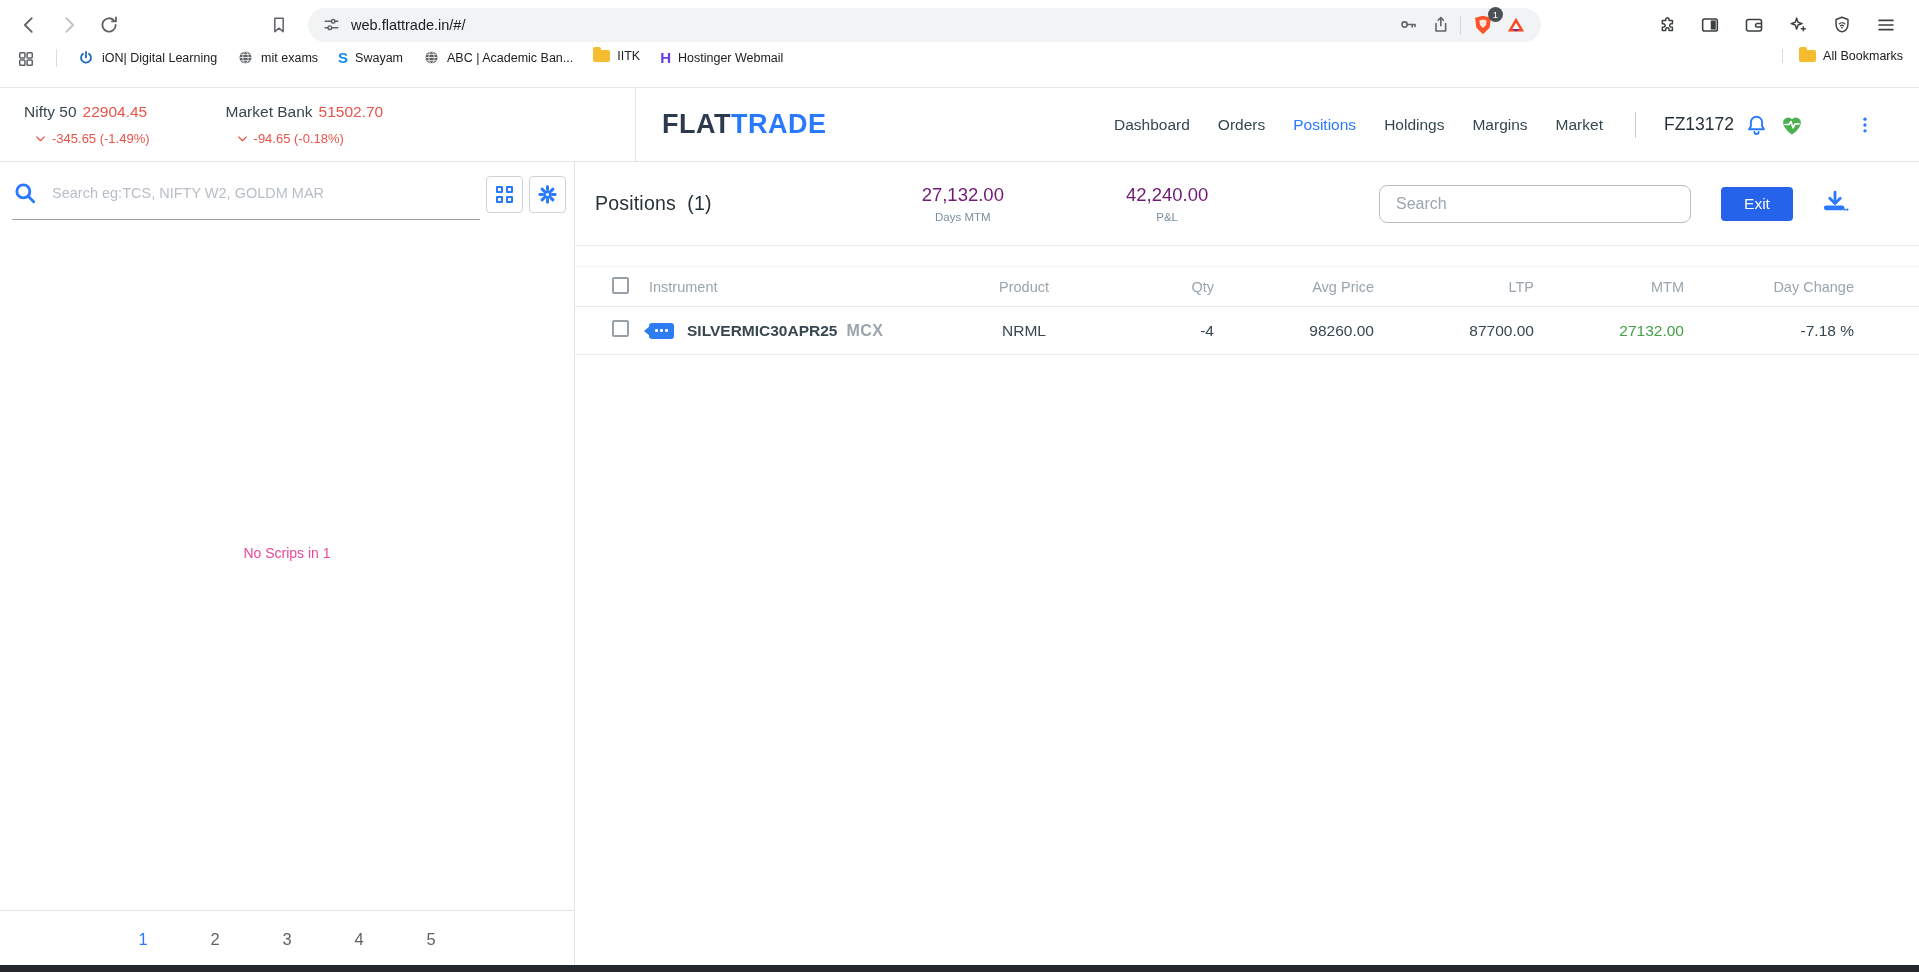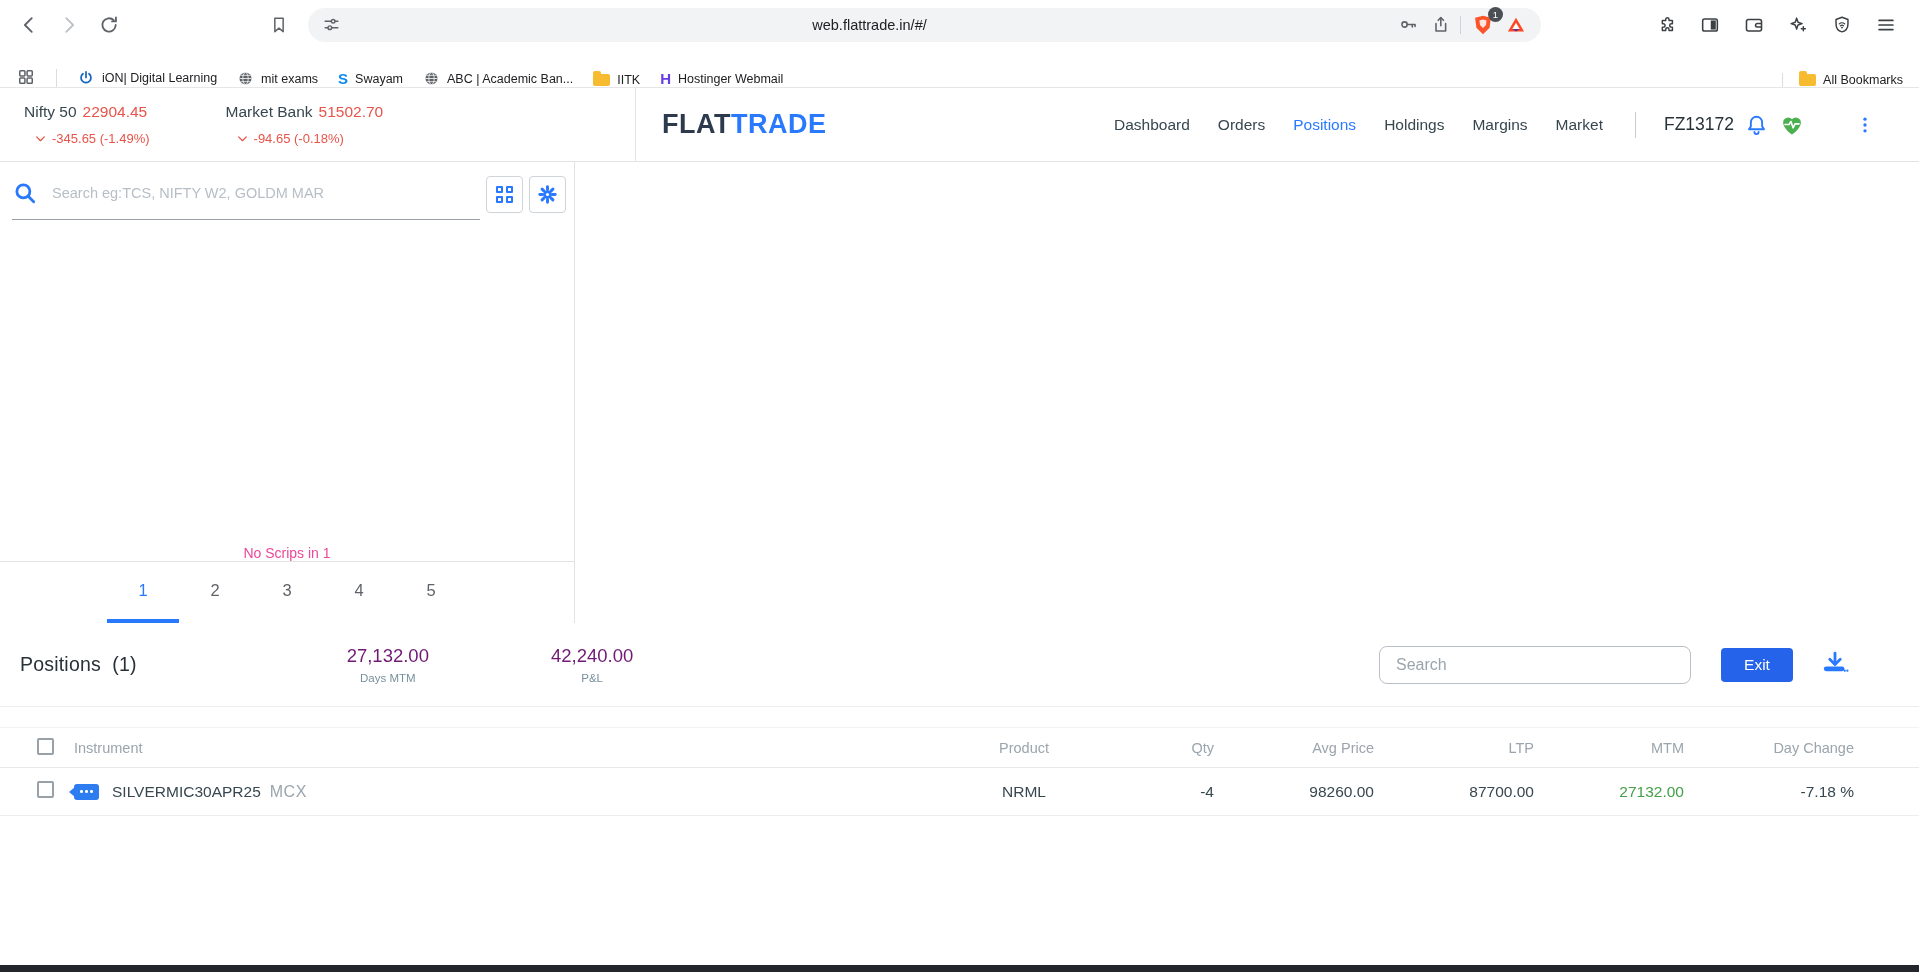--- a/index.html
+++ b/index.html
@@ -3,28 +3,28 @@
 <meta charset="utf-8">
 <style>
   * { box-sizing: border-box; }
   body { margin:0; font-family:"Liberation Sans", sans-serif; background:#fff; }
   .screen { width:1919px; height:972px; position:relative; overflow:hidden; background:#fff; }
 
   
   .toolbar { height:49px; display:flex; align-items:center; padding:0 12px; gap:6px; background:#fff; }
   .tb-btn { width:34px; height:34px; border-radius:50%; display:flex; align-items:center; justify-content:center; flex:0 0 auto; }
   .url-pill { width:1233px; height:34px; background:#f1f3f4; border-radius:17px; display:flex; align-items:center; padding:0 14px; gap:10px; margin-left:6px; flex:0 0 auto; }
-  .url-text { flex:1; font-size:14.5px; color:#202124;text-align:center; }
+  .url-text { flex:1; font-size:14.5px; color:#202124; }
   .pill-divider { width:1px; height:18px; background:#d0d3d7; }
   .shield-wrap { position:relative; width:24px; height:24px; }
   .badge { position:absolute; top:-6px; right:-8px; min-width:15px; height:15px; background:#4b5056; color:#fff; font-size:9.5px; border-radius:8px; display:flex; align-items:center; justify-content:center; padding:0 3px; }
   .toolbar-right { margin-left:auto; display:flex; align-items:center; gap:22px; padding-right:10px; }
 
   
-  .bookmarks { height:39px; display:flex; align-items:flex-end; padding:0 16px; gap:20px; font-size:12.5px; color:#202124; border-bottom:1px solid #e6e6e6; }
+  .bookmarks { height:39px; display:flex; align-items:flex-start; padding:0 16px; gap:20px; font-size:12.5px; color:#202124; border-bottom:1px solid #e6e6e6; }
   .bm-item { display:flex; align-items:center; gap:7px; white-space:nowrap; }
   .bm-sep { width:1px; height:18px; background:#dadce0; }
   .folder { width:17px; height:12px; background:#f7bb2f; border-radius:2px; position:relative; display:inline-block; }
   .folder::before { content:""; position:absolute; top:-3px; left:0; width:8px; height:4px; background:#f7bb2f; border-radius:2px 2px 0 0; }
   .bm-spacer { flex:1; }
   .s-logo { font-weight:800; font-size:15px; color:#0d8bf2; }
   .h-logo { font-weight:800; font-size:15px; color:#673de6; }
 
   
   .app-header { height:74px; display:flex; border-bottom:1px solid #e3e3e3; }
@@ -36,21 +36,21 @@
   .logo { font-size:27px; font-weight:700; letter-spacing:.5px; margin-left:26px; }
   .logo .p1 { color:#2d3a4d; } .logo .p2 { color:#2979ff; }
   .nav { margin-left:auto; display:flex; align-items:center; gap:28px; font-size:15.5px; color:#37474f; }
   .nav-item.active { color:#2979ff; }
   .user-sep { width:1px; height:26px; background:#ccc; margin-left:4px; }
   .user-id { font-size:17.5px; color:#263238; }
   .hdr-icons { display:flex; align-items:center; gap:10px; }
   .dots-btn { margin-left:22px; }
 
   
-  .content { display:flex; height:810px;flex-direction:column; }
+  .content { display:flex; height:810px; }
 
   
   .sidebar { width:575px; border-right:1px solid #e3e3e3; display:flex; flex-direction:column; }
   .search-row { display:flex; align-items:flex-start; padding:14px 8px 0 12px; }
   .search-left { flex:1; display:flex; align-items:center; gap:12px; border-bottom:1px solid #9aa0a6; padding-bottom:13px; margin-top:4px; }
   .scrip-search { border:none; outline:none; font-size:14.5px; color:#333; flex:1; font-family:inherit; }
   .scrip-search::placeholder { color:#b7bec6; }
   .tool-btn { width:37px; height:37px; border:1px solid #cfd4d9; border-radius:4px; display:flex; align-items:center; justify-content:center; margin-left:6px; background:#fff; }
   .grid-ico { display:grid; grid-template-columns:7px 7px; grid-gap:3px; }
   .grid-ico i { display:block; height:7px; border:2px solid #2979ff; border-radius:1px; }
@@ -74,21 +74,21 @@
   .exit-btn { margin-left:30px; width:72px; height:34px; background:#2563eb; color:#fff; border:none; border-radius:4px; font-size:15.5px; font-family:inherit; }
   .dl-btn { margin-left:28px; background:none; border:none; padding:0; }
 
   .tbl { margin-top:20px; }
   .trow { display:grid; grid-template-columns:58px 1fr 160px 120px 160px 160px 150px 170px; align-items:center; padding-left:16px; padding-right:55px; }
   .thead { height:41px; border-top:1px solid #f3f3f3; border-bottom:1px solid #e9e9e9; color:#9aa5ad; font-size:14.5px; }
   .tbody-row { height:48px; border-bottom:1px solid #ededed; color:#37474f; font-size:15.5px; }
   .cell-c { text-align:center; }
   .cell-r { text-align:right; padding-right:10px; }
   .cb { width:17px; height:17px; border:2px solid #98a1a8; border-radius:2px; background:#fff; display:inline-block; }
-  .instr { display:flex; align-items:center; }
+  .instr { display:flex; align-items:center;font-weight:bold; }
   .bubble { width:25px; height:16px; background:#2e7df0; border-radius:3px; position:relative; display:flex; align-items:center; justify-content:center; gap:2.5px; margin-right:13px; }
   .bubble::before { content:""; position:absolute; left:-5px; top:50%; transform:translateY(-50%); width:0; height:0; border:5px solid transparent; border-right:6px solid #2e7df0; border-left:0; }
   .bubble i { width:2.5px; height:2.5px; background:#fff; border-radius:50%; }
   .mcx { font-size:16px; color:#9aa5ad; margin-left:9px; letter-spacing:.5px; }
   .green { color:#43a047; }
 
   .bottom-strip { position:absolute; left:0; bottom:0; width:100%; height:7px; background:#23272b; }
 </style>
 </head>
 <body>

